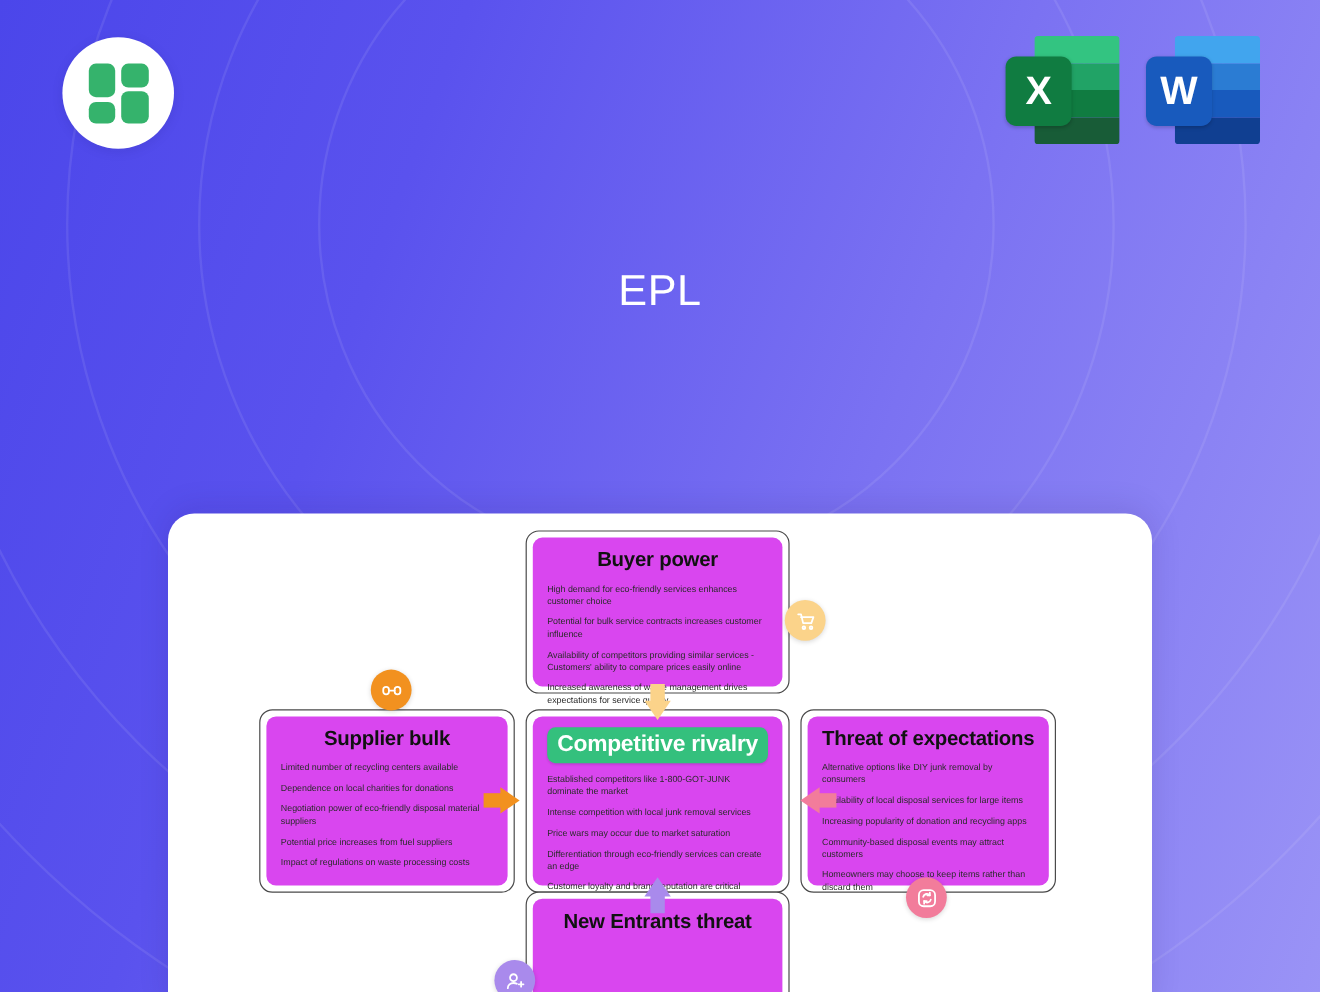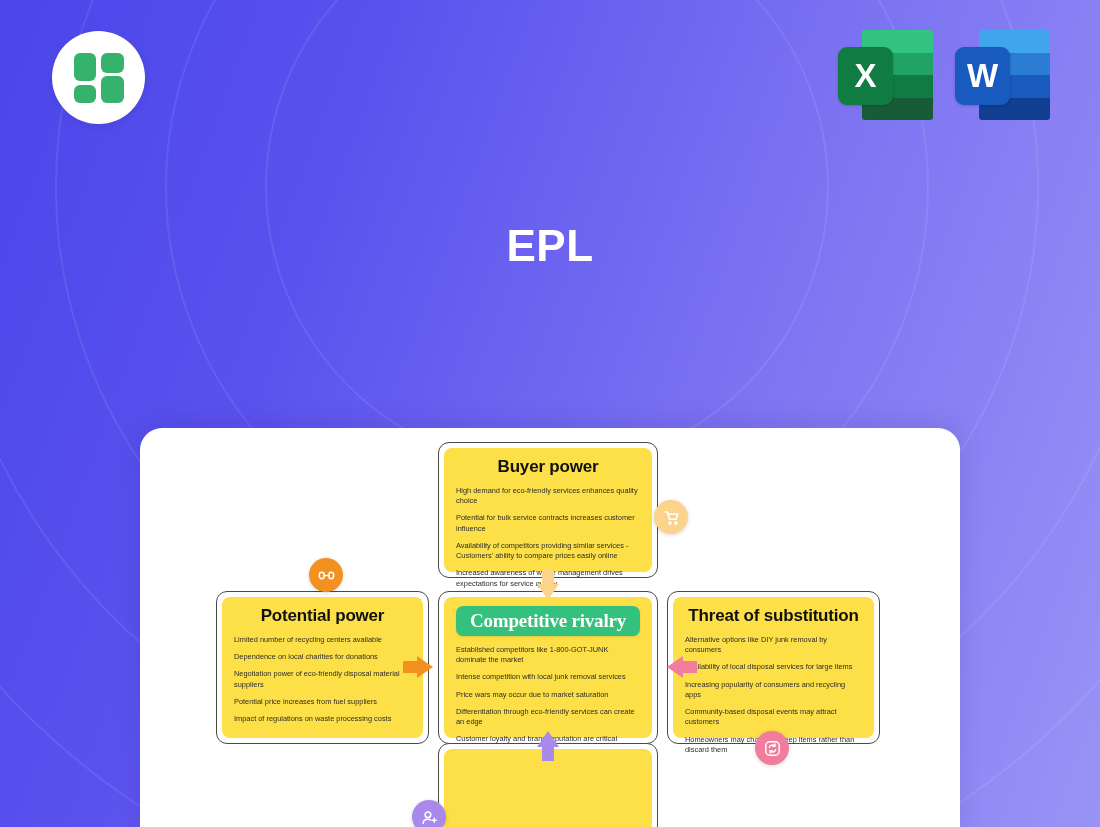--- a/index.html
+++ b/index.html
@@ -44,36 +44,36 @@
   .xl .s1{background:#33c481;} .xl .s2{background:#21a366;}
   .xl .s3{background:#107c41;} .xl .s4{background:#185c37;}
   .xl .tab{background:#107c41;}
   
   .wd .s1{background:#41a5ee;} .wd .s2{background:#2b7cd3;}
   .wd .s3{background:#185abd;} .wd .s4{background:#103f91;}
   .wd .tab{background:#185abd;}
 
   
   .titles{position:absolute;left:0;right:0;top:222px;text-align:center;color:#fff;}
-  .t-sub{font-size:44px;font-weight:700;letter-spacing:.5px;line-height:1.1;}
+  .t-sub{font-size:36px;font-weight:400;letter-spacing:.5px;line-height:1.1;}
   .t-main{font-size:52px;font-weight:700;letter-spacing:.2px;margin-top:20px;line-height:1.1;}
 
   
   .card{position:absolute;left:140px;top:428px;width:820px;height:420px;background:#fff;
     border-radius:22px;box-shadow:0 -4px 26px rgba(30,20,90,.12);overflow:hidden;}
 
   .diagram{position:absolute;left:0;top:0;width:820px;height:420px;}
 
   .box{position:absolute;background:#fff;border:1.3px solid #4a4a4a;border-radius:11px;padding:5px;
     box-sizing:border-box;}
-  .box-inner{background:#fde047;border-radius:8px;height:100%;box-sizing:border-box;
+  .box-inner{background:#d946ef;border-radius:8px;height:100%;box-sizing:border-box;
     padding:9px 12px 10px;}
   .box h3{margin:0 0 9px;text-align:center;font-size:17px;font-weight:700;color:#111;letter-spacing:-.2px;}
   .box h3.hl{background:#34c07d;color:#fff;border-radius:7px;padding:4px 6px;font-size:19px;
-    box-shadow:0 1px 2px rgba(0,0,0,.12);font-family:Liberation Serif, serif;}
+    box-shadow:0 1px 2px rgba(0,0,0,.12);}
   .box ul{margin:0;padding:0;list-style:none;}
   .box li{font-size:7.4px;line-height:1.38;color:#2b2b2b;margin-bottom:7px;}
 
   
   .b-buyer{left:298px;top:14px;width:220px;height:136px;}
   .b-supplier{left:76px;top:163px;width:213px;height:153px;}
   .b-rivalry{left:298px;top:163px;width:220px;height:153px;}
   .b-threat{left:527px;top:163px;width:213px;height:153px;}
   .b-entrants{left:298px;top:315px;width:220px;height:110px;}
 
@@ -157,31 +157,31 @@
     <div class="t-sub">EPL</div>
   </div>
 
   <div class="card">
     <div class="diagram">
 
       <div class="box b-buyer">
         <div class="box-inner">
           <h3>Buyer power</h3>
           <ul>
-            <li>High demand for eco-friendly services enhances quality choice</li>
+            <li>High demand for eco-friendly services enhances customer choice</li>
             <li>Potential for bulk service contracts increases customer influence</li>
             <li>Availability of competitors providing similar services  - Customers' ability to compare prices easily online</li>
             <li>Increased awareness of waste management drives expectations for service quality</li>
           </ul>
         </div>
       </div>
 
       <div class="box b-supplier">
         <div class="box-inner">
-          <h3>Potential power</h3>
+          <h3>Supplier bulk</h3>
           <ul>
             <li>Limited number of recycling centers available</li>
             <li>Dependence on local charities for donations</li>
             <li>Negotiation power of eco-friendly disposal material suppliers</li>
             <li>Potential price increases from fuel suppliers</li>
             <li>Impact of regulations on waste processing costs</li>
           </ul>
         </div>
       </div>
 
@@ -193,33 +193,34 @@
             <li>Intense competition with local junk removal services</li>
             <li>Price wars may occur due to market saturation</li>
             <li>Differentiation through eco-friendly services can create an edge</li>
             <li>Customer loyalty and brand reputation are critical factors</li>
           </ul>
         </div>
       </div>
 
       <div class="box b-threat">
         <div class="box-inner">
-          <h3>Threat of substitution</h3>
+          <h3>Threat of expectations</h3>
           <ul>
             <li>Alternative options like DIY junk removal by consumers</li>
             <li>Availability of local disposal services for large items</li>
-            <li>Increasing popularity of consumers and recycling apps</li>
+            <li>Increasing popularity of donation and recycling apps</li>
             <li>Community-based disposal events may attract customers</li>
             <li>Homeowners may choose to keep items rather than discard them</li>
           </ul>
         </div>
       </div>
 
       <div class="box b-entrants">
         <div class="box-inner">
+          <h3>New Entrants threat</h3>
         </div>
       </div>
 
       <div class="arrow arw-down ar-buyer">
         <div class="stem" style="background:#fbd38a"></div>
         <div class="head" style="border-top:16px solid #fbd38a"></div>
       </div>
       <div class="arrow arw-right ar-supplier">
         <div class="stem" style="background:#f2911f"></div>
         <div class="head" style="border-left:16px solid #f2911f"></div>

